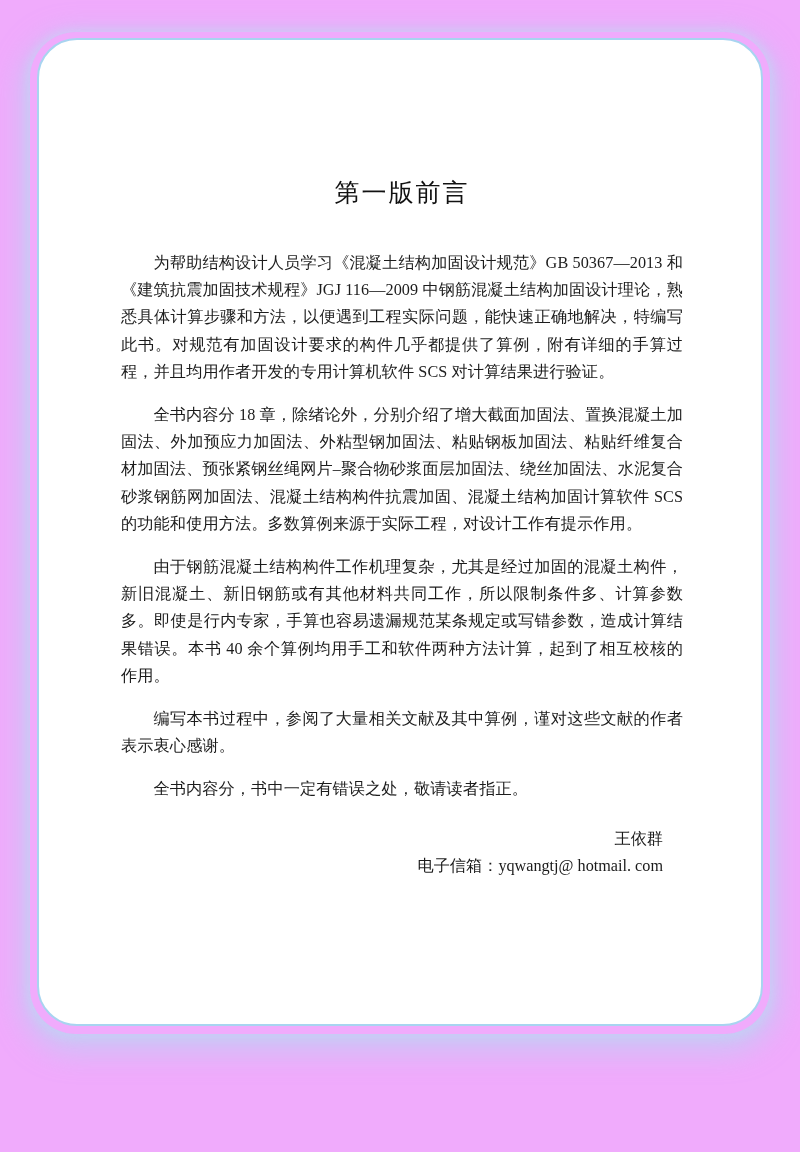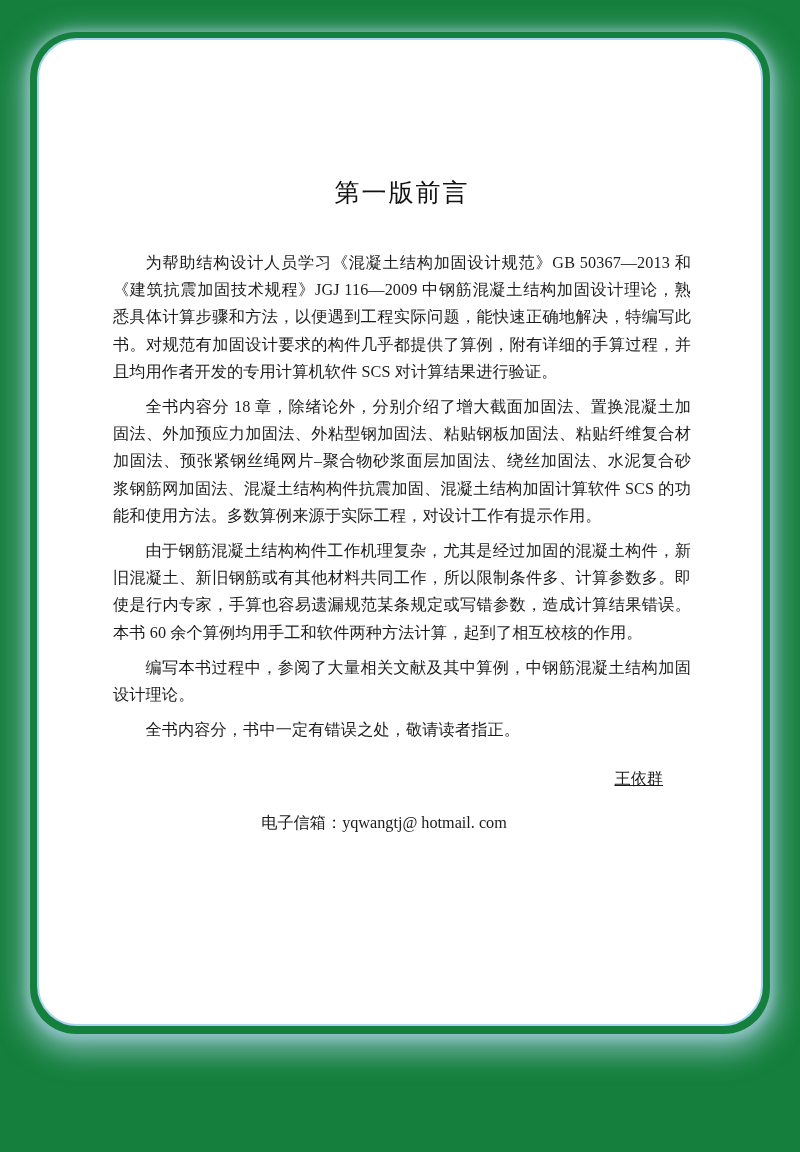--- a/index.html
+++ b/index.html
@@ -13,21 +13,21 @@
     font-family: "Liberation Serif", "DejaVu Serif", serif;
     color: #1a1a1a;
     overflow: hidden;
     position: relative;
   }
 
   
   .page-root {
     position: absolute;
     inset: 0;
-    background: #15803d;
+    background: #f0abfc;
   }
 
   
   .frame-glow {
     position: absolute;
     left: 30px;
     top: 32px;
     width: 740px;
     height: 1002px;
     border-radius: 46px;
@@ -70,21 +70,21 @@
     padding-top: 142px;
     color: #111111;
     font-family: "Liberation Sans", "DejaVu Sans", sans-serif;
   }
 
   .body-block {
     margin-top: 45px;
   }
 
   p.para {
-    margin: 8px;
+    margin: 16px;
     padding: 0;
     font-size: 16.2px;
     line-height: 27.2px;
     text-align: justify;
     text-justify: inter-ideograph;
     text-indent: 2em;
     color: #1c1c1c;
     letter-spacing: 0.1px;
     font-family: "Liberation Serif", "DejaVu Serif", serif;
   }
@@ -92,50 +92,49 @@
   .sign-block {
     margin-top: 22px;
   }
 
   .sign-name {
     margin: 0;
     font-size: 16.2px;
     line-height: 27.2px;
     text-align: right;
     padding-right: 36px;
-    text-decoration: underline;
   }
 
   .sign-email {
-    margin: 16px;
+    margin: 0;
     font-size: 16.2px;
     line-height: 27.2px;
-    text-align: center;
+    text-align: right;
     padding-right: 36px;
     white-space: nowrap;
   }
 </style>
 </head>
 <body>
 
 <div class="page-root">
 
   <div class="frame-glow"></div>
 
   <div class="frame-border"></div>
 
   <div class="content">
 
     <h1 class="doc-title">第一版前言</h1>
 
     <div class="body-block">
       <p class="para">为帮助结构设计人员学习《混凝土结构加固设计规范》GB 50367—2013 和《建筑抗震加固技术规程》JGJ 116—2009 中钢筋混凝土结构加固设计理论，熟悉具体计算步骤和方法，以便遇到工程实际问题，能快速正确地解决，特编写此书。对规范有加固设计要求的构件几乎都提供了算例，附有详细的手算过程，并且均用作者开发的专用计算机软件 SCS 对计算结果进行验证。</p>
       <p class="para">全书内容分 18 章，除绪论外，分别介绍了增大截面加固法、置换混凝土加固法、外加预应力加固法、外粘型钢加固法、粘贴钢板加固法、粘贴纤维复合材加固法、预张紧钢丝绳网片–聚合物砂浆面层加固法、绕丝加固法、水泥复合砂浆钢筋网加固法、混凝土结构构件抗震加固、混凝土结构加固计算软件 SCS 的功能和使用方法。多数算例来源于实际工程，对设计工作有提示作用。</p>
-      <p class="para">由于钢筋混凝土结构构件工作机理复杂，尤其是经过加固的混凝土构件，新旧混凝土、新旧钢筋或有其他材料共同工作，所以限制条件多、计算参数多。即使是行内专家，手算也容易遗漏规范某条规定或写错参数，造成计算结果错误。本书 60 余个算例均用手工和软件两种方法计算，起到了相互校核的作用。</p>
-      <p class="para">编写本书过程中，参阅了大量相关文献及其中算例，中钢筋混凝土结构加固设计理论。</p>
+      <p class="para">由于钢筋混凝土结构构件工作机理复杂，尤其是经过加固的混凝土构件，新旧混凝土、新旧钢筋或有其他材料共同工作，所以限制条件多、计算参数多。即使是行内专家，手算也容易遗漏规范某条规定或写错参数，造成计算结果错误。本书 40 余个算例均用手工和软件两种方法计算，起到了相互校核的作用。</p>
+      <p class="para">编写本书过程中，参阅了大量相关文献及其中算例，谨对这些文献的作者表示衷心感谢。</p>
       <p class="para">全书内容分，书中一定有错误之处，敬请读者指正。</p>
     </div>
 
     <div class="sign-block">
       <p class="sign-name">王依群</p>
       <p class="sign-email">电子信箱：yqwangtj@ hotmail. com</p>
     </div>
 
   </div>
 </div>

